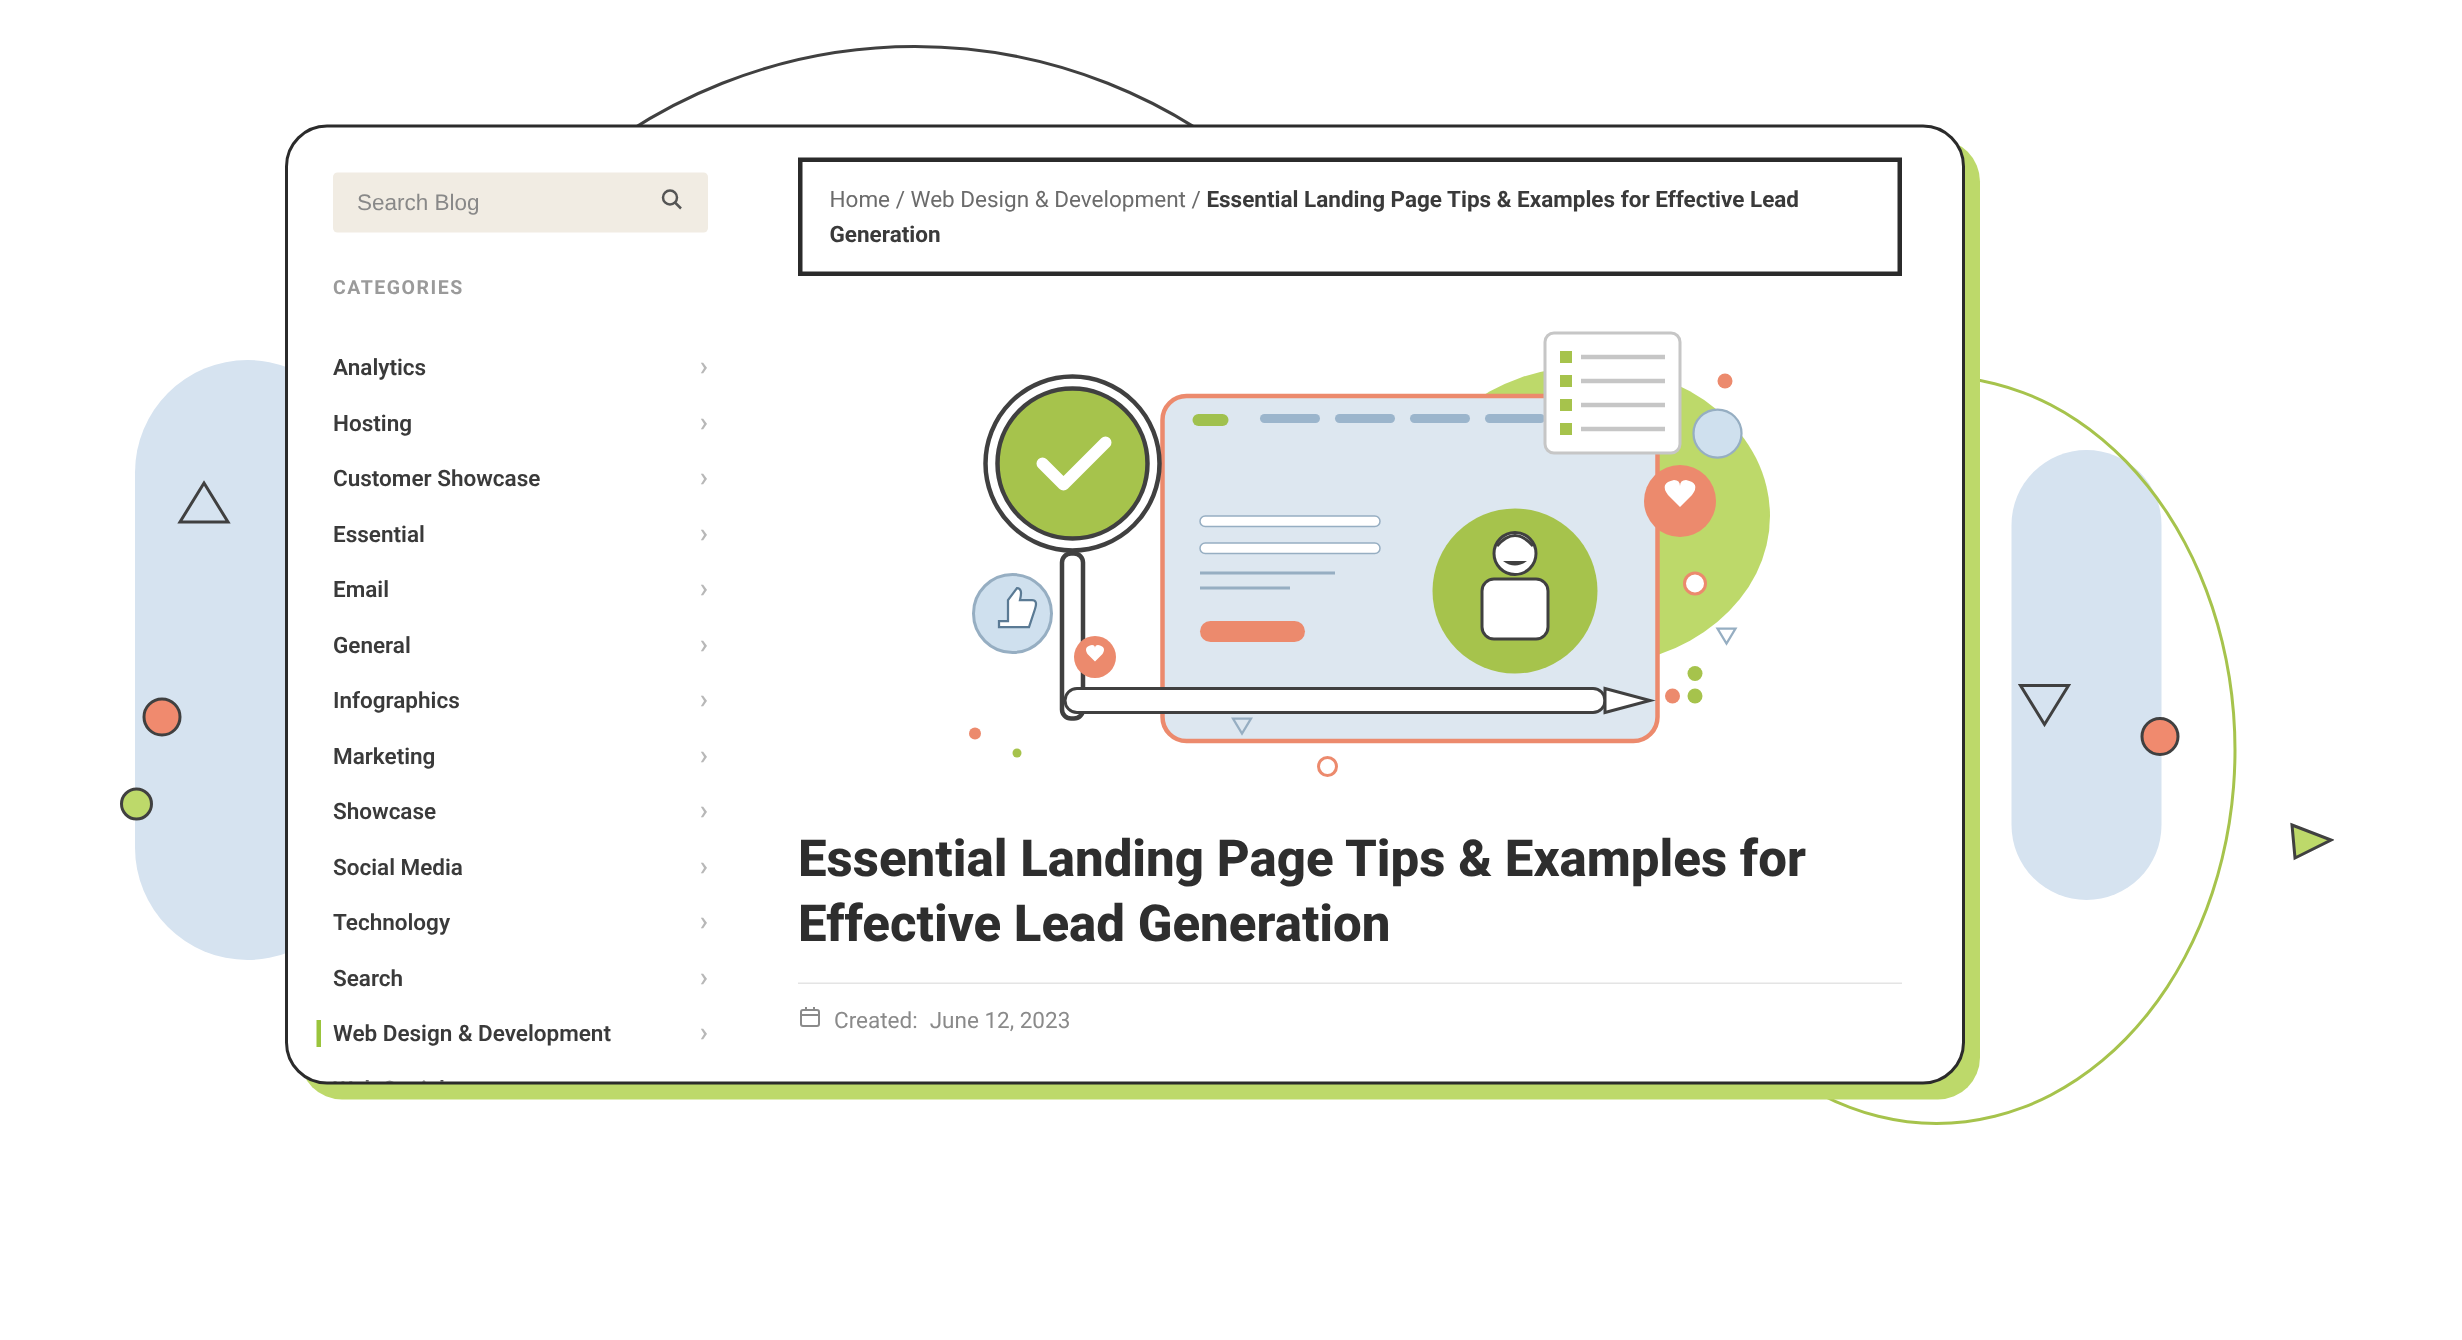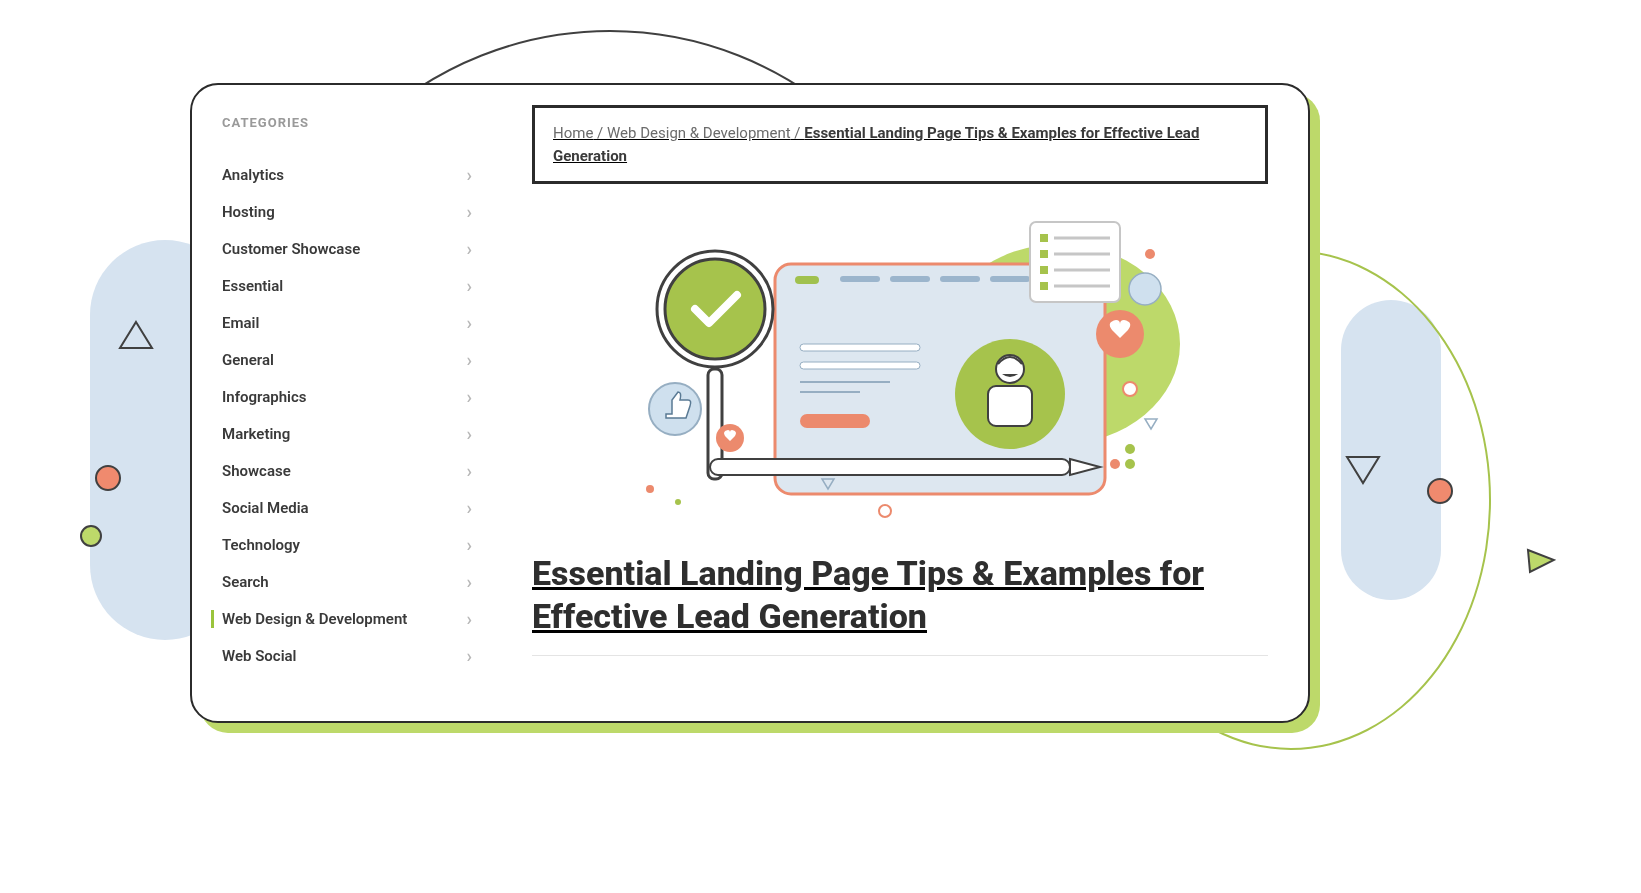--- a/index.html
+++ b/index.html
@@ -82,36 +82,37 @@
   padding: 10px 16px;
   border-radius: 3px;
 }
 .search-box input {
   border:none; background:transparent; outline:none;
   font-size: 15px; color:#6b6b6b; width: 180px;
 }
 .search-box input::placeholder { color:#888; }
 .search-icon { color:#555; }
 .cat-heading {
+  margin-top: 30px;
   font-size: 13px; font-weight:700; letter-spacing:1px;
   color:#9a9a9a;
 }
 .cat-list { list-style:none; margin-top: 26px; }
 .cat-item {
   display:flex; justify-content:space-between; align-items:center;
   padding: 8px 0;
   font-size: 15px; font-weight:600; color:#3a3a3a;
   cursor:pointer;
 }
 .cat-item.active { color:#3a3a3a; }
 .cat-item.active .cat-label { border-left: 3px solid #9ac43c; padding-left: 8px; margin-left:-11px; }
 .chev { color:#b8b8b8; font-size:18px; }
 
 
-.main { flex:1; padding-left: 60px; text-decoration: underline; }
+.main { flex:1; padding-left: 60px; }
 .breadcrumb-box {
   border: 3px solid #2b2b2b;
   padding: 14px 18px;
   font-size: 15px; color:#6b6b6b;
   line-height: 1.5;
   margin-top: -10px;
 }
 .breadcrumb-box .current { font-weight:700; color:#3a3a3a; }
 
 .hero-illustration {
@@ -159,20 +160,29 @@
   <svg width="30" height="26">
       <polygon points="2,2 28,12 4,24" fill="#bdd96a" stroke="#404040" stroke-width="2"></polygon>
     </svg>
 </span>
 
 <div class="card-shadow"></div>
 
 <div class="card">
 
   <aside class="sidebar">
+    <div class="search-box">
+      <input type="text" placeholder="Search Blog" style="">
+      <span class="search-icon">
+        <svg width="16" height="16" viewBox="0 0 24 24" fill="none" stroke="currentColor" stroke-width="2.5">
+            <circle cx="10" cy="10" r="7"></circle>
+            <line x1="21" y1="21" x2="15" y2="15"></line>
+          </svg>
+      </span>
+    </div>
 
     <div class="cat-heading">CATEGORIES</div>
 
     <ul class="cat-list" id="cat-list">
         <li class="cat-item">
           <span class="cat-label">Analytics</span>
           <span class="chev">›</span>
         </li>
         <li class="cat-item">
           <span class="cat-label">Hosting</span>
@@ -295,15 +305,27 @@
         <circle cx="540" cy="250" r="5" fill="#a6c34c"></circle>
         <circle cx="295" cy="297" r="6" fill="#fff" stroke="#ec8a6d" stroke-width="2"></circle>
         <circle cx="540" cy="175" r="7" fill="#fff" stroke="#ec8a6d" stroke-width="2"></circle>
         <polygon points="232,265 244,265 238,275" fill="none" stroke="#96aec2" stroke-width="1.5"></polygon>
         <polygon points="555,205 567,205 561,215" fill="none" stroke="#96aec2" stroke-width="1.5"></polygon>
       </svg>
     </div>
 
     <h1 class="article-title">Essential Landing Page Tips &amp; Examples for Effective Lead Generation</h1>
     <hr class="divider">
+    <div class="meta">
+      <span class="meta-icon">
+        <svg width="16" height="16" viewBox="0 0 24 24" fill="none" stroke="currentColor" stroke-width="2">
+            <rect x="3" y="5" width="18" height="16" rx="2"></rect>
+            <line x1="3" y1="10" x2="21" y2="10"></line>
+            <line x1="8" y1="2" x2="8" y2="6"></line>
+            <line x1="16" y1="2" x2="16" y2="6"></line>
+          </svg>
+      </span>
+      <span>Created: </span>
+      <span>June 12, 2023</span>
+    </div>
   </main>
 
 </div>
 
 </body></html>

